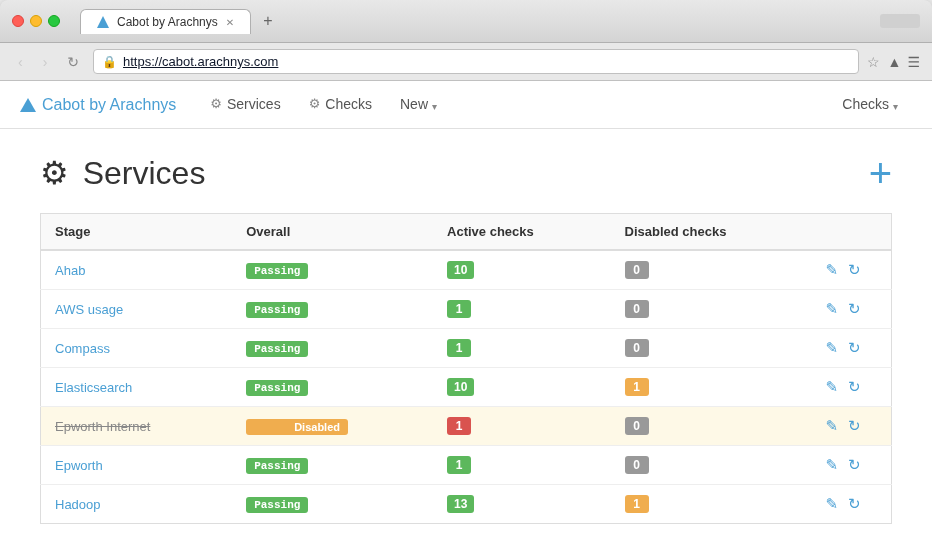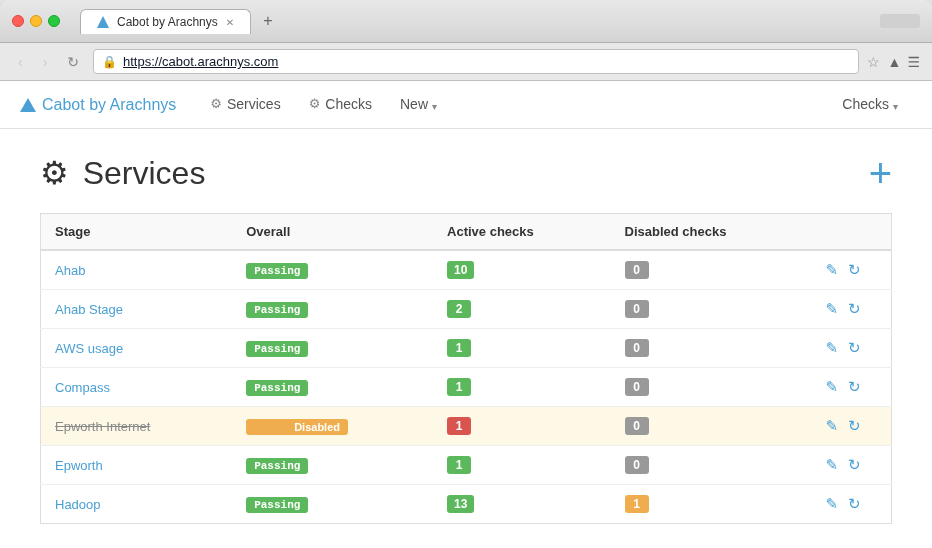--- a/index.html
+++ b/index.html
@@ -164,48 +164,48 @@
               <td><span class="count-badge count-green">10</span></td>
               <td><span class="count-badge count-gray">0</span></td>
               <td>
     <div class="action-icons">
       <span class="action-icon" title="Edit">✎</span>
       <span class="action-icon" title="Refresh">↻</span>
     </div>
   </td>
             </tr>
             <tr>
-              <td><a href="#" class="service-link">Ahab Stage</a></td>
-              <td><span class="badge badge-passing">Passing</span></td>
-              <td><span class="count-badge count-green">2</span></td>
-              <td><span class="count-badge count-gray">0</span></td>
-              <td>
-    <div class="action-icons">
-      <span class="action-icon" title="Edit">✎</span>
-      <span class="action-icon" title="Refresh">↻</span>
-    </div>
-  </td>
-            </tr>
-            <tr>
               <td><a href="#" class="service-link">AWS usage</a></td>
               <td><span class="badge badge-passing">Passing</span></td>
               <td><span class="count-badge count-green">1</span></td>
               <td><span class="count-badge count-gray">0</span></td>
               <td>
     <div class="action-icons">
       <span class="action-icon" title="Edit">✎</span>
       <span class="action-icon" title="Refresh">↻</span>
     </div>
   </td>
             </tr>
             <tr>
               <td><a href="#" class="service-link">Compass</a></td>
               <td><span class="badge badge-passing">Passing</span></td>
               <td><span class="count-badge count-green">1</span></td>
               <td><span class="count-badge count-gray">0</span></td>
+              <td>
+    <div class="action-icons">
+      <span class="action-icon" title="Edit">✎</span>
+      <span class="action-icon" title="Refresh">↻</span>
+    </div>
+  </td>
+            </tr>
+            <tr>
+              <td><a href="#" class="service-link">Elasticsearch</a></td>
+              <td><span class="badge badge-passing">Passing</span></td>
+              <td><span class="count-badge count-green">10</span></td>
+              <td><span class="count-badge count-orange">1</span></td>
               <td>
     <div class="action-icons">
       <span class="action-icon" title="Edit">✎</span>
       <span class="action-icon" title="Refresh">↻</span>
     </div>
   </td>
             </tr>
             <tr class="disabled-row">
               <td><a href="#" class="service-link disabled-link">Epworth Internet</a></td>
               <td><span class="badge badge-disabled">Disabled</span></td>

